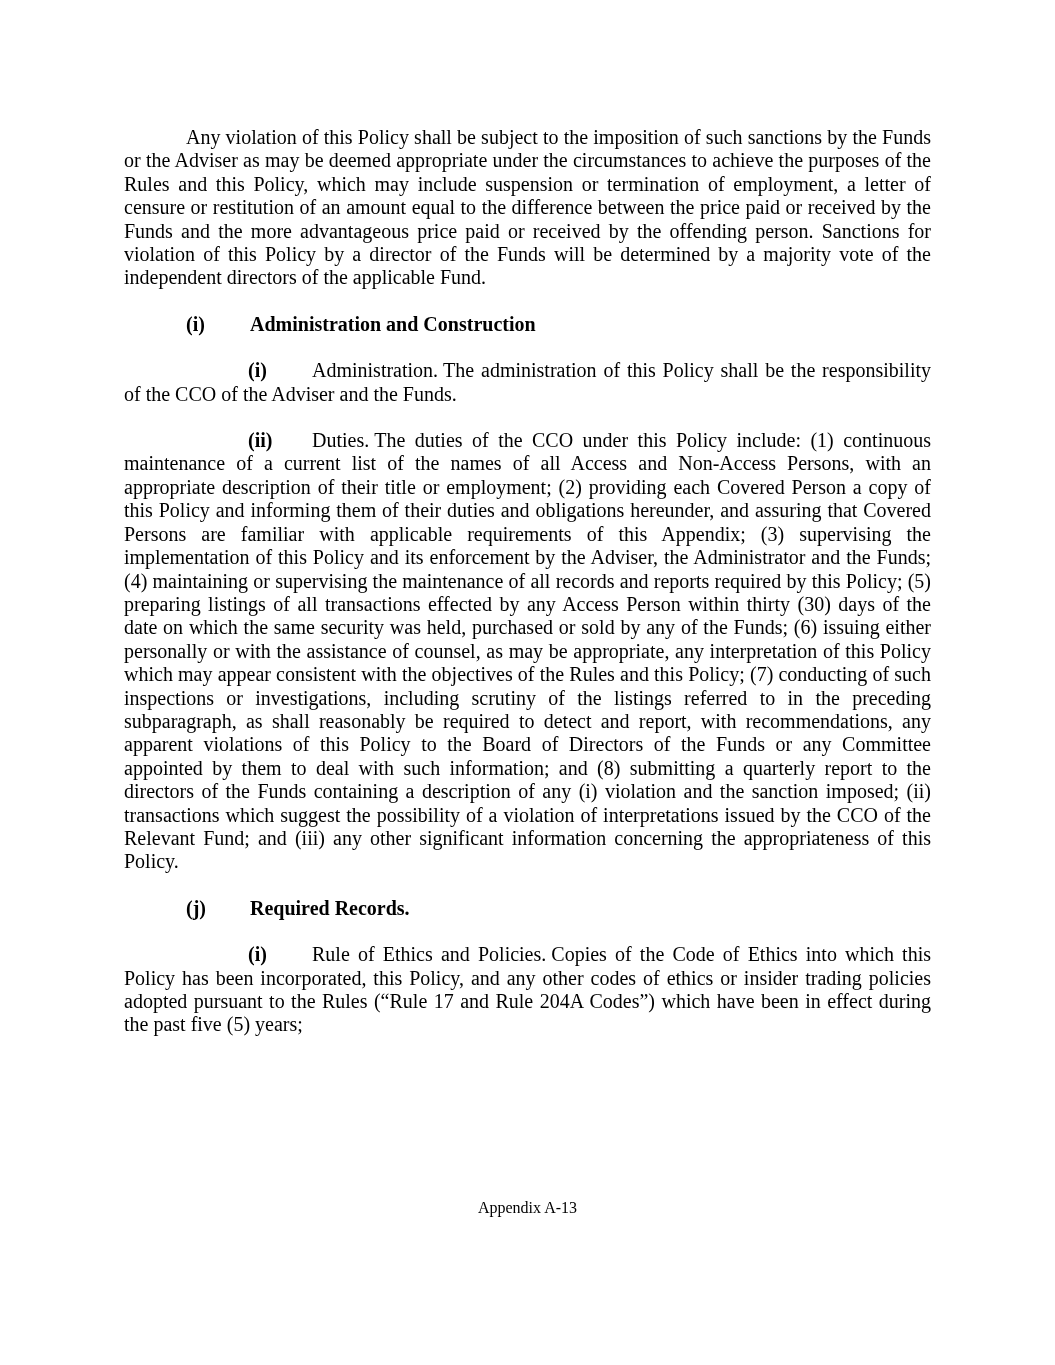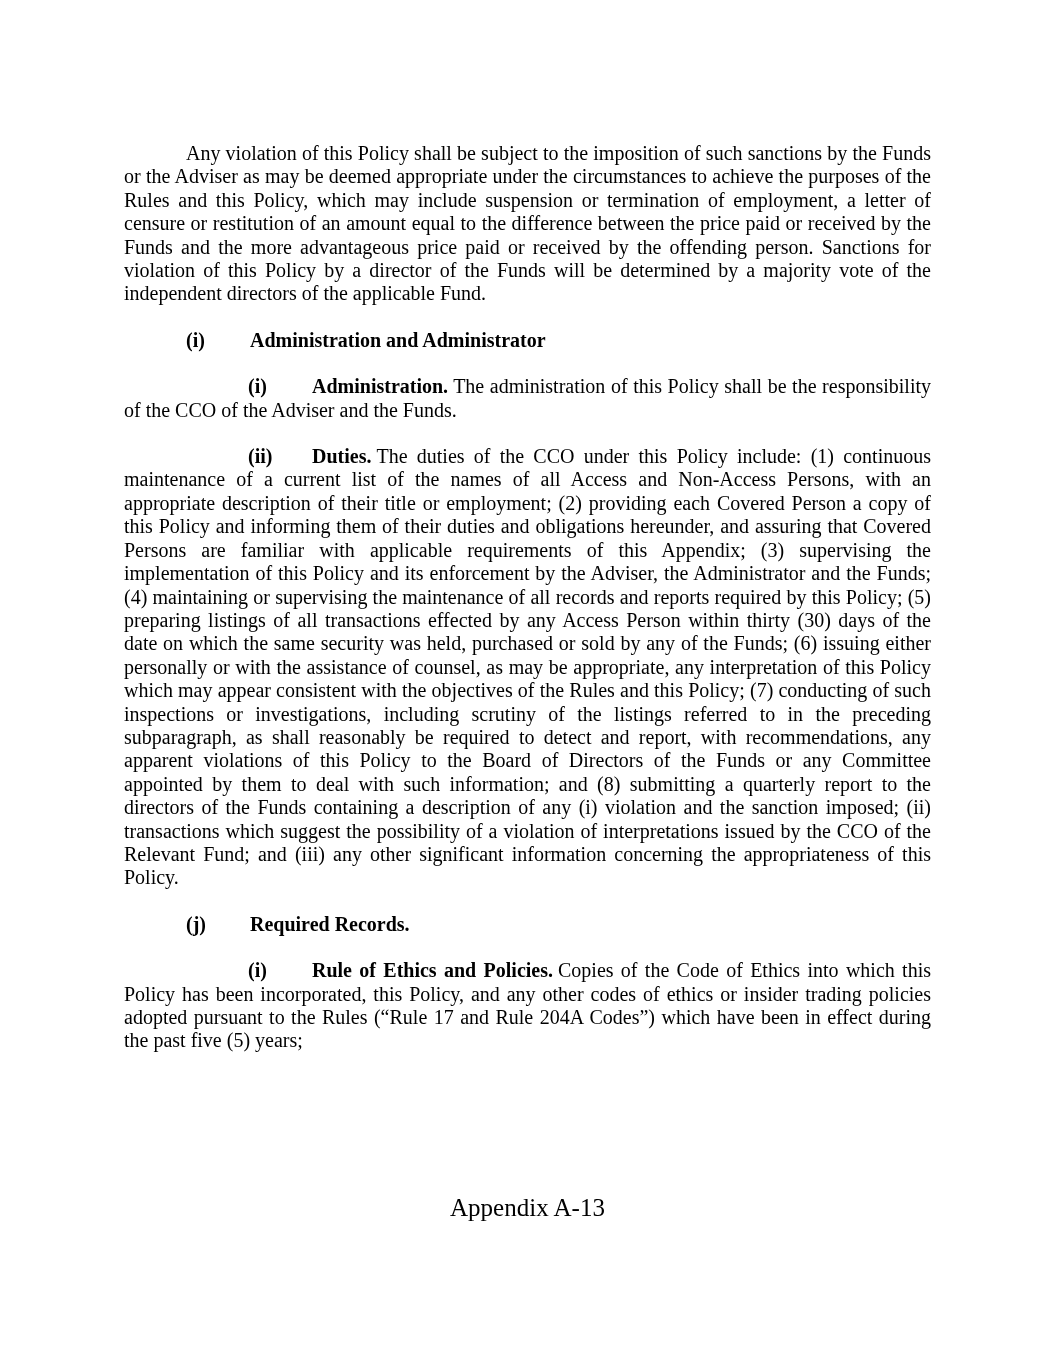--- a/index.html
+++ b/index.html
@@ -18,57 +18,57 @@
     line-height: 23.4px;
     overflow: hidden;
   }
   .content {
     position: absolute;
     left: 124px;
     top: 126px;
     width: 807px;
   }
   .content p {
-    margin: 16px 0 23px 0;
+    margin: 0 0 23px 0;
     text-align: justify;
   }
   .indent1 { text-indent: 62px; }
   .indent2 { text-indent: 124px; }
   .tab-label {
     display: inline-block;
     width: 64px;
     text-indent: 0;
   }
   .heading {
     font-weight: bold;
     text-align: left !important;
   }
   .bold { font-weight: bold; }
   .lead {
-    font-weight: bold;
+    font-weight: normal;
     margin-right: 5px;
   }
   .footer {
     position: absolute;
     left: 0;
     right: 0;
     top: 1196px;
     text-align: center;
-    font-size: 25px;
+    font-size: 16px;
   }
 </style>
 </head>
 <body>
 
 <div class="page">
   <div class="content">
 
     <p class="indent1">Any violation of this Policy shall be subject to the imposition of such sanctions by the Funds or the Adviser as may be deemed appropriate under the circumstances to achieve the purposes of the Rules and this Policy, which may include suspension or termination of employment, a letter of censure or restitution of an amount equal to the difference between the price paid or received by the Funds and the more advantageous price paid or received by the offending person.  Sanctions for violation of this Policy by a director of the Funds will be determined by a majority vote of the independent directors of the applicable Fund.</p>
 
-    <p class="heading indent1"><span class="tab-label">(i)</span><span>Administration and Administrator</span></p>
+    <p class="heading indent1"><span class="tab-label">(i)</span><span>Administration and Construction</span></p>
 
     <p class="indent2"><span class="tab-label bold">(i)</span><span class="lead">Administration.</span><span>The administration of this Policy shall be the responsibility of the CCO of the Adviser and the Funds.</span></p>
 
     <p class="indent2"><span class="tab-label bold">(ii)</span><span class="lead">Duties.</span><span>The duties of the CCO under this Policy include: (1) continuous maintenance of a current list of the names of all Access and Non-Access Persons, with an appropriate description of their title or employment; (2) providing each Covered Person a copy of this Policy and informing them of their duties and obligations hereunder, and assuring that Covered Persons are familiar with applicable requirements of this Appendix; (3) supervising the implementation of this Policy and its enforcement by the Adviser, the Administrator and the Funds; (4) maintaining or supervising the maintenance of all records and reports required by this Policy; (5) preparing listings of all transactions effected by any Access Person within thirty (30) days of the date on which the same security was held, purchased or sold by any of the Funds; (6) issuing either personally or with the assistance of counsel, as may be appropriate, any interpretation of this Policy which may appear consistent with the objectives of the Rules and this Policy; (7) conducting of such inspections or investigations, including scrutiny of the listings referred to in the preceding subparagraph, as shall reasonably be required to detect and report, with recommendations, any apparent violations of this Policy to the Board of Directors of the Funds or any Committee appointed by them to deal with such information; and (8) submitting a quarterly report to the directors of the Funds containing a description of any (i) violation and the sanction imposed;  (ii) transactions which suggest the possibility of a violation of interpretations issued by the CCO of the Relevant Fund; and (iii) any other significant information concerning the appropriateness of this Policy.</span></p>
 
     <p class="heading indent1"><span class="tab-label">(j)</span><span>Required Records.</span></p>
 
 
     <p class="indent2"><span class="tab-label bold">(i)</span><span class="lead">Rule of Ethics and Policies.</span><span>Copies of the Code of Ethics into which this Policy has been incorporated, this Policy, and any other codes of ethics or insider trading policies adopted pursuant to the Rules (“Rule 17 and Rule 204A Codes”) which have been in effect during the past five (5) years;</span></p>
 

